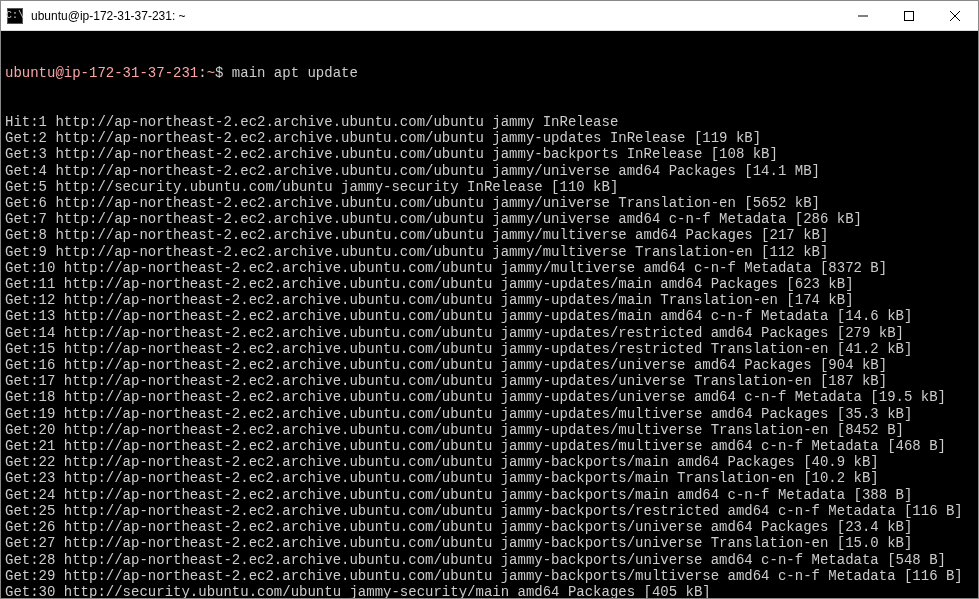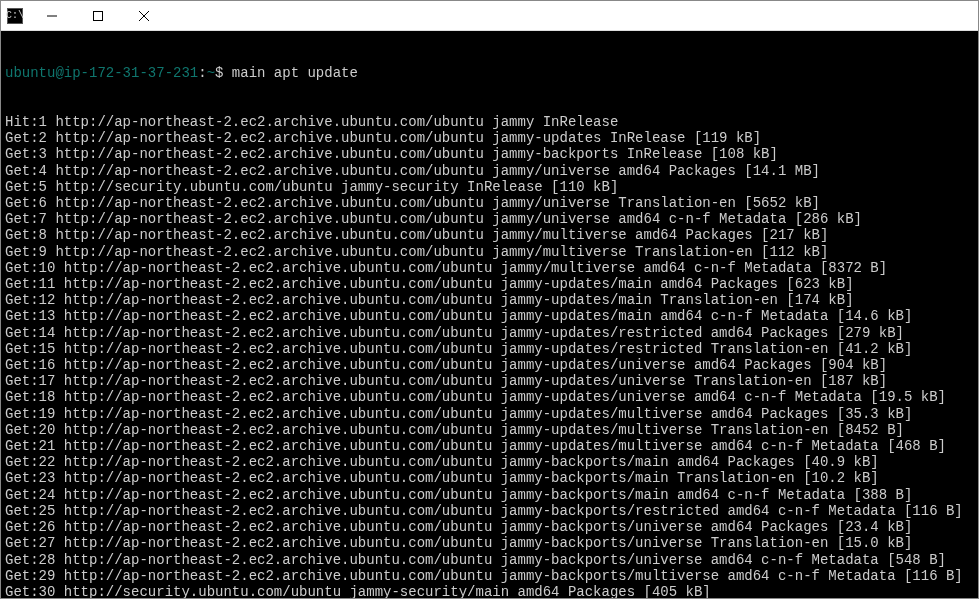--- a/index.html
+++ b/index.html
@@ -60,31 +60,32 @@
     flex: 1;
     background: #000;
     color: #ccc;
     font-size: 14px;
     line-height: 16.2px;
     padding: 2px 4px;
     overflow: hidden;
     white-space: pre;
     letter-spacing: 0px;
   }
-  .prompt-user { color: #0f766e; font-family: Liberation Mono, monospace; }
+  .prompt-user { color: #fca5a5; font-family: Liberation Mono, monospace; }
   .prompt-path { color: #ccc; }
   .prompt-cmd  { color: #ccc; }
   .line { white-space: pre; }
 </style>
 </head>
 <body>
 
 <div class="window">
   <div class="titlebar">
     <span class="titlebar-icon">C:\</span>
+    <span class="titlebar-title">ubuntu@ip-172-31-37-231: ~</span>
     <div class="winbtns">
       <div class="winbtn">
         <svg width="10" height="10">
             <line x1="0" y1="5" x2="10" y2="5"></line>
           </svg>
       </div>
       <div class="winbtn">
         <svg width="10" height="10">
             <rect x="0.5" y="0.5" width="9" height="9"></rect>
           </svg>

